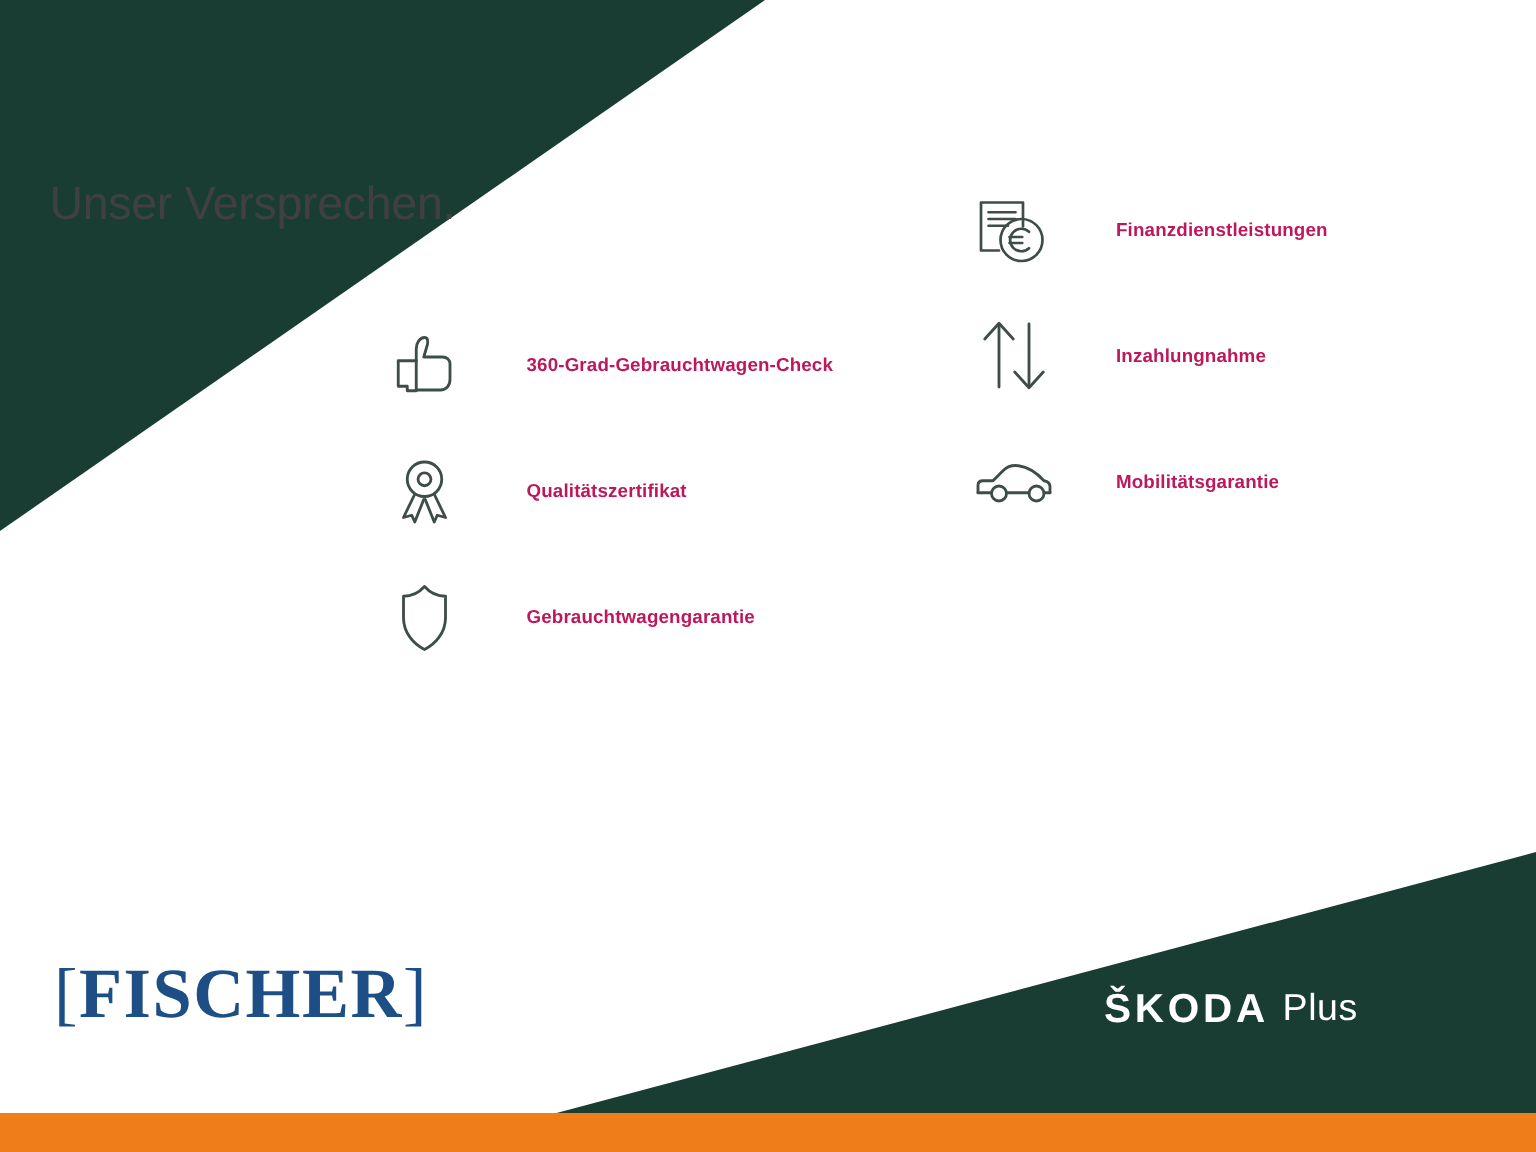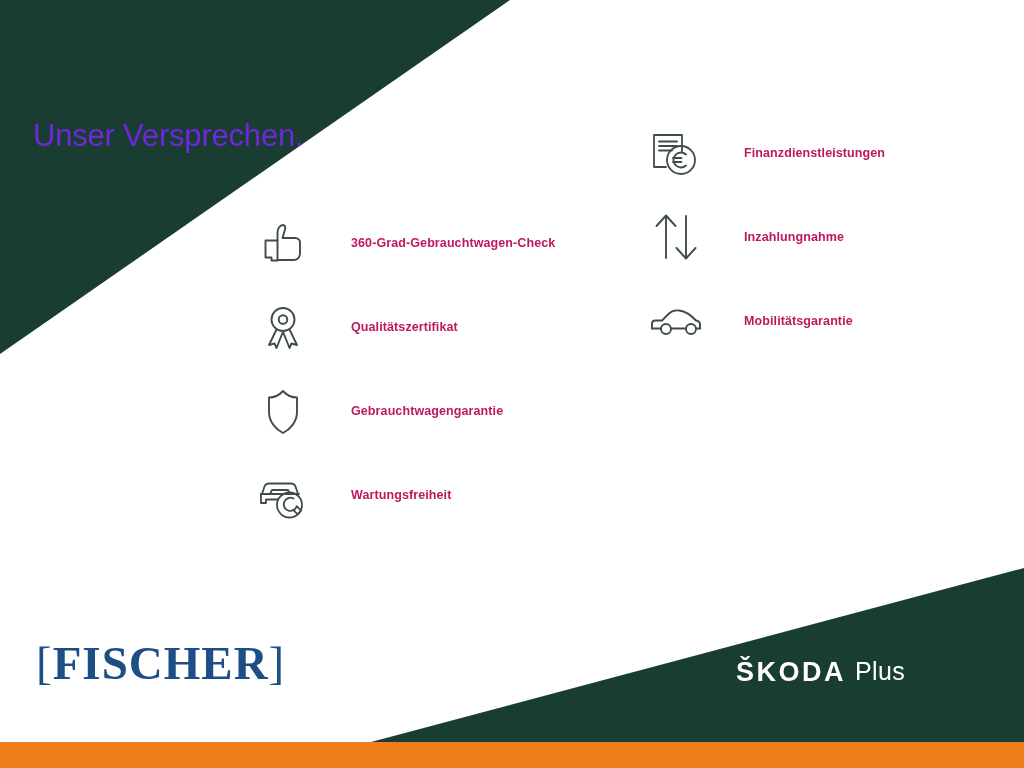--- a/index.html
+++ b/index.html
@@ -25,21 +25,21 @@
     width: 1024px;
     height: 768px;
     pointer-events: none;
   }
 
   
   .headline {
     position: absolute;
     left: 33px;
     top: 26px;
-    color: #6d28d9;
+    color: #404040;
     font-size: 31px;
     line-height: 1.42;
     font-weight: 400;
     letter-spacing: -0.2px;
     white-space: pre;
   }
   .headline-line { display: block; }
 
   
   .col {
@@ -95,21 +95,21 @@
   
   .brand-lockup {
     position: absolute;
     left: 736px;
     top: 659px;
     color: #ffffff;
     white-space: nowrap;
   }
   .brand-row {
     display: flex;
-    align-items: flex-start;
+    align-items: center;
     gap: 9px;
   }
   .brand-name {
     font-size: 27px;
     font-weight: bold;
     letter-spacing: 2.5px;
     line-height: 1;
   }
   .brand-suffix {
     font-size: 25px;
@@ -168,35 +168,20 @@
     <div class="feature">
       <span class="feature-icon">
         <svg viewBox="0 0 56 56" fill="none" stroke="currentColor" stroke-width="1.9" stroke-linejoin="round" stroke-linecap="round">
           <path d="M28 8 C24 12.5 19 14.5 14 14.5 L14 29 C14 39 21 46.5 28 50
                    C35 46.5 42 39 42 29 L42 14.5 C37 14.5 32 12.5 28 8 Z"></path>
         </svg>
       </span>
       <span class="feature-label">Gebrauchtwagengarantie</span>
     </div>
 
-    <div class="feature">
-      <span class="feature-icon">
-        <svg viewBox="0 0 56 56" fill="none" stroke="currentColor" stroke-width="1.8" stroke-linejoin="round" stroke-linecap="round">
-          <path d="M7 27 L9.5 19.5 C10.2 17.6 11.8 16.5 14 16.5 L36 16.5
-                   C38.2 16.5 39.8 17.6 40.5 19.5 L43 27"></path>
-          <path d="M6 27 L44 27"></path>
-          <path d="M6 27 L6 36 L11 36 L11 33"></path>
-          <path d="M11 32.5 L23 32.5"></path>
-          <path d="M15 27 L17 23 L33 23 L35 27"></path>
-          <circle cx="34.5" cy="38" r="12.5"></circle>
-          <path d="M38.5 31.5 a6.6 6.6 0 1 0 3.2 7.7 l4.5 4.5 -3.6 3.6 -4.6 -4.6"></path>
-        </svg>
-      </span>
-      <span class="feature-label">Wartungsfreiheit</span>
-    </div>
 
 
   </div>
 
   <div class="col col-right">
 
     <div class="feature">
       <span class="feature-icon">
         <svg viewBox="0 0 56 56" fill="none" stroke="currentColor" stroke-width="1.8" stroke-linejoin="round" stroke-linecap="round">
           <path d="M6 10 L34 10 L34 26 M6 10 L6 42 L18 42"></path>

